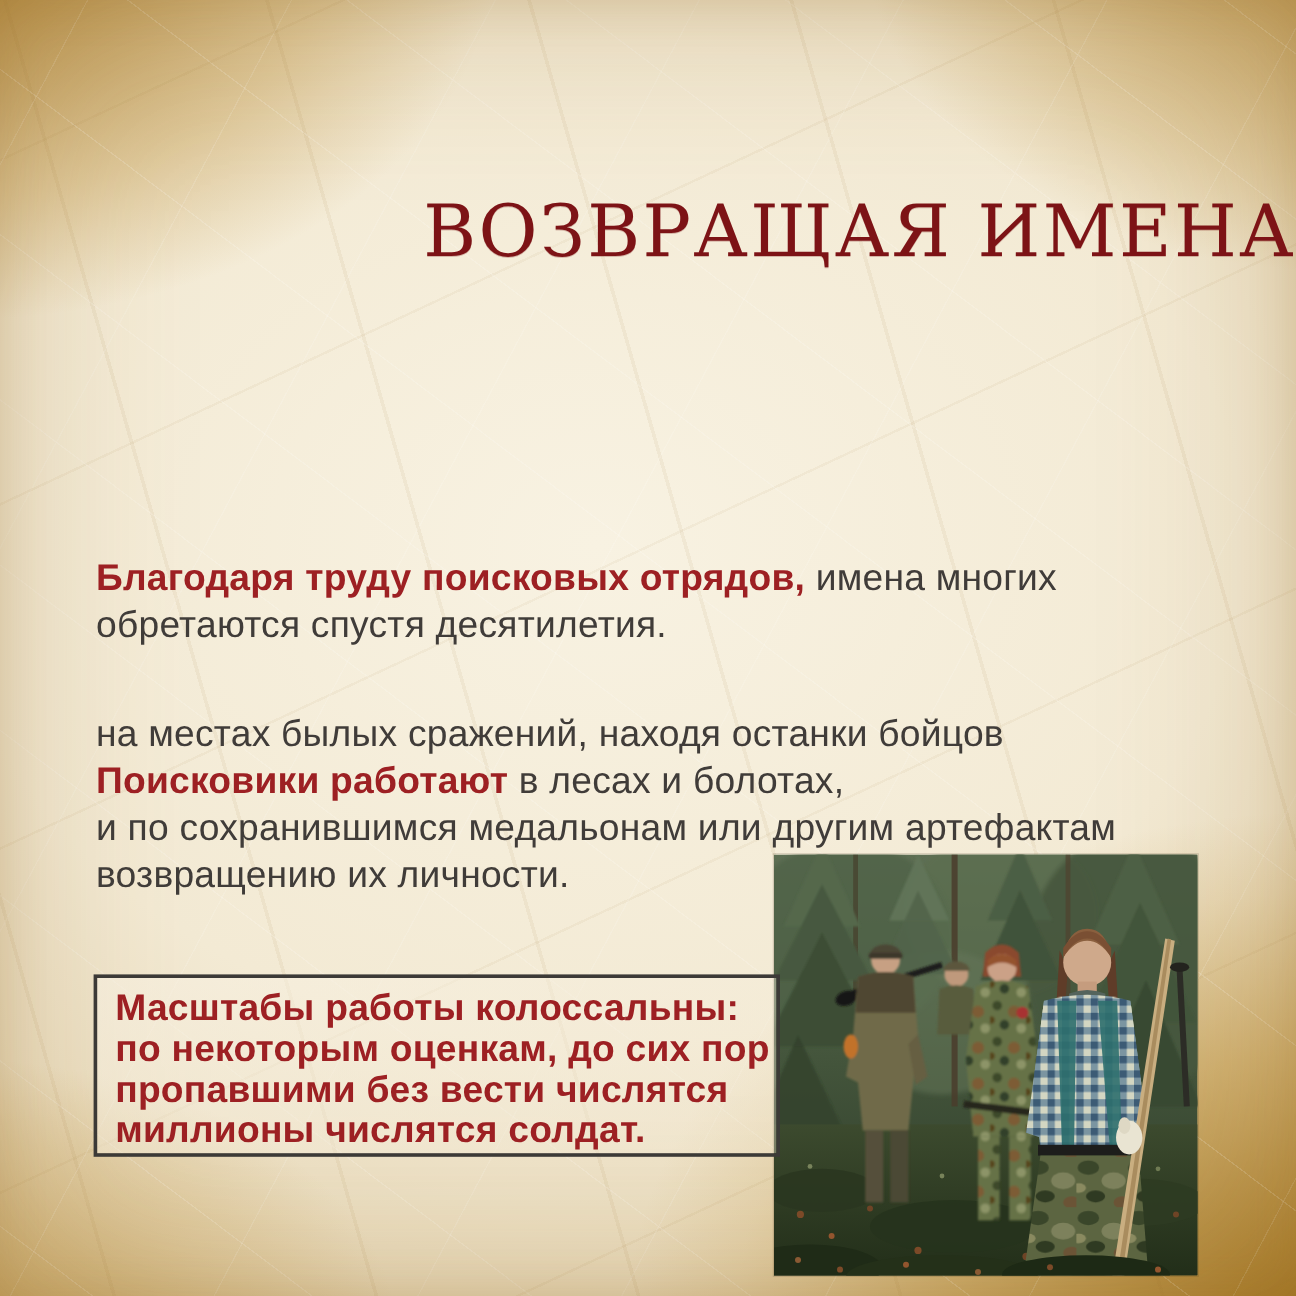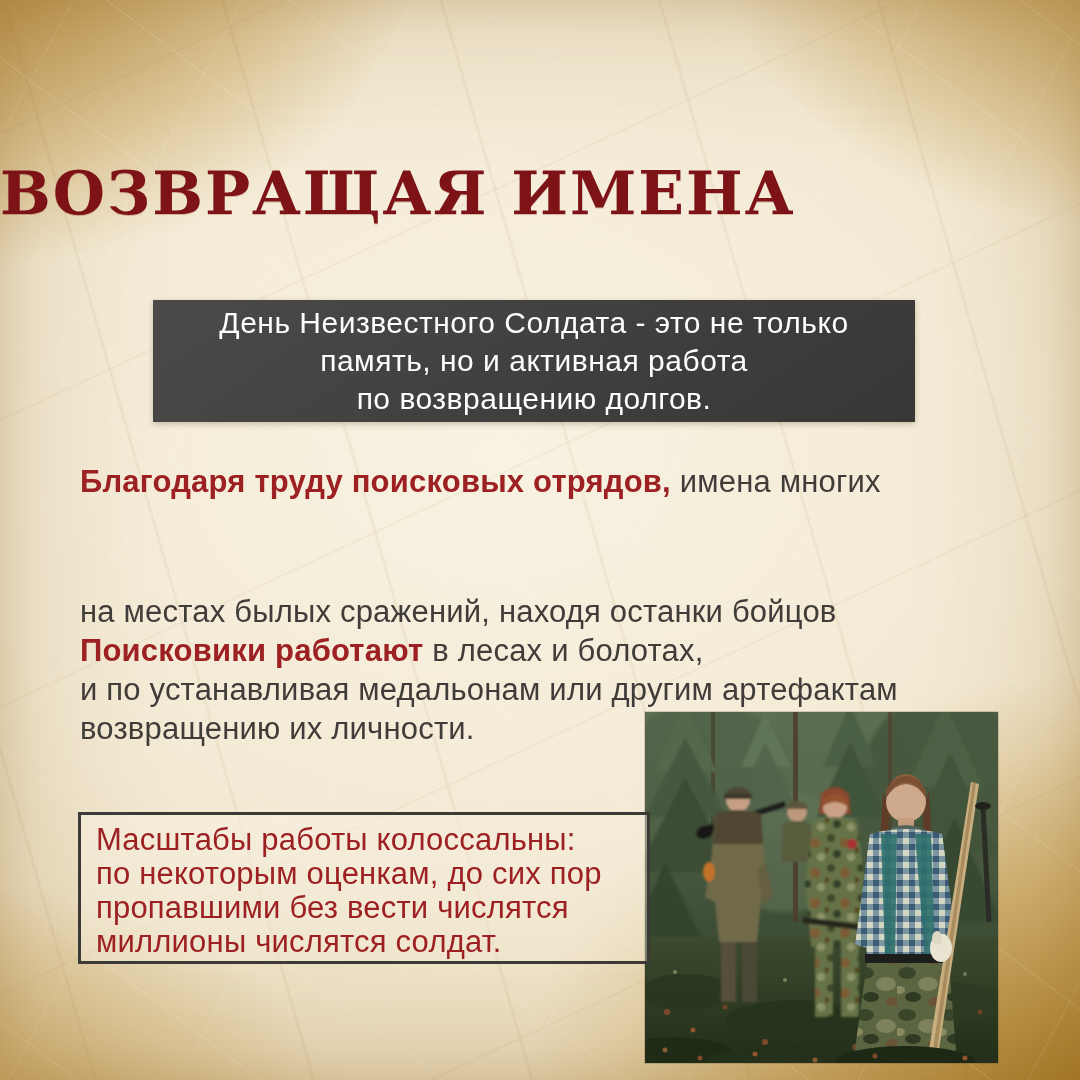--- a/index.html
+++ b/index.html
@@ -22,22 +22,22 @@
       repeating-linear-gradient(118deg, transparent 0 64px, rgba(255,255,255,.13) 64px 65px, transparent 65px 150px),
       repeating-linear-gradient(74deg, transparent 0 90px, rgba(150,110,45,.07) 90px 93px, transparent 93px 210px),
       repeating-linear-gradient(155deg, transparent 0 120px, rgba(150,110,45,.06) 120px 122px, transparent 122px 260px);
     mix-blend-mode:normal;
   }
   .canvas::after{
     content:"";position:absolute;inset:0;pointer-events:none;z-index:6;
     box-shadow:inset 0 0 160px rgba(146,100,28,.28), inset 0 0 40px rgba(146,100,28,.18);
   }
   .title{
-    position:absolute;left:0;top:118px;width:100%;text-align:left;z-index:10;
-    font-family:"DejaVu Serif","Liberation Serif",serif;font-weight:700;
+    position:absolute;left:0;top:118px;width:100%;text-align:right;z-index:10;
+    font-family:"DejaVu Serif","Liberation Serif",serif;font-weight:400;
     font-size:60px;line-height:1.18;letter-spacing:2px;color:var(--title-maroon,#7d1316);
     text-shadow:0 1px 0 rgba(120,20,20,.25);
   }
   .quote-box{
     position:absolute;left:153px;top:300px;width:762px;height:122px;z-index:10;
     background:linear-gradient(145deg,#4c4a48 0%,#434140 45%,#393736 100%);
     color:var(--quote-text,#fff);
     display:flex;flex-direction:column;justify-content:center;align-items:center;
     font-size:30px;line-height:38px;text-align:center;letter-spacing:.5px;
     box-shadow:0 2px 6px rgba(60,40,10,.25);
@@ -48,54 +48,50 @@
     font-size:31px;line-height:39px;color:var(--text-gray,#403c39);letter-spacing:.2px;
   }
   .para div{white-space:nowrap;}
   .para .red{color:var(--accent-red,#9d2023);font-weight:bold;}
   .p1{top:462px;}
   .p2{top:592px;}
   .stats-box{
     position:absolute;left:78px;top:812px;width:572px;height:152px;z-index:12;
     border:3px solid var(--box-border,#3c3a37);box-sizing:border-box;
     padding:8px 0 15px 15px;
-    color:var(--accent-red,#9d2023);font-weight:normal;
+    color:var(--accent-red,#9d2023);font-weight:bold;
     font-size:31px;line-height:34px;letter-spacing:.2px;
     background:linear-gradient(160deg, rgba(248,241,226,.55), rgba(242,232,210,.35));
   }
   .stats-box div{white-space:nowrap;}
   .photo{
     position:absolute;left:645px;top:712px;width:353px;height:351px;z-index:11;
     box-shadow:0 0 0 1px rgba(60,45,20,.18);
   }
   .photo svg{display:block;width:100%;height:100%;}
 </style>
 </head>
 <body>
 
 <div class="canvas">
 
   <h1 class="title">
     <div>ВОЗВРАЩАЯ ИМЕНА</div>
   </h1>
 
-  <div class="quote-box">
-    <div>День Неизвестного Солдата - это не только</div>
-    <div>память, но и активная работа</div>
-    <div>по возвращению долгов.</div>
-  </div>
 
   <div class="para p1">
     <div><span class="red">Благодаря труду поисковых отрядов,</span><span> имена многих</span></div>
+    <div>обретаются спустя десятилетия.</div>
   </div>
 
   <div class="para p2">
     <div>на местах былых сражений, находя останки бойцов</div>
     <div><span class="red">Поисковики работают</span><span> в лесах и болотах,</span></div>
-    <div>и по устанавливая медальонам или другим артефактам</div>
+    <div>и по сохранившимся медальонам или другим артефактам</div>
     <div>возвращению их личности.</div>
   </div>
 
   <div class="photo">
     <svg viewBox="0 0 353 351" xmlns="http://www.w3.org/2000/svg" role="img" aria-label="Поисковый отряд в лесу: четверо участников в камуфляже с инструментами">
       <defs>
         <linearGradient id="bgGrad" x1="0" y1="0" x2="0" y2="1">
           <stop offset="0" stop-color="#5e6f54"></stop>
           <stop offset="0.5" stop-color="#43543b"></stop>
           <stop offset="1" stop-color="#2c3a27"></stop>

